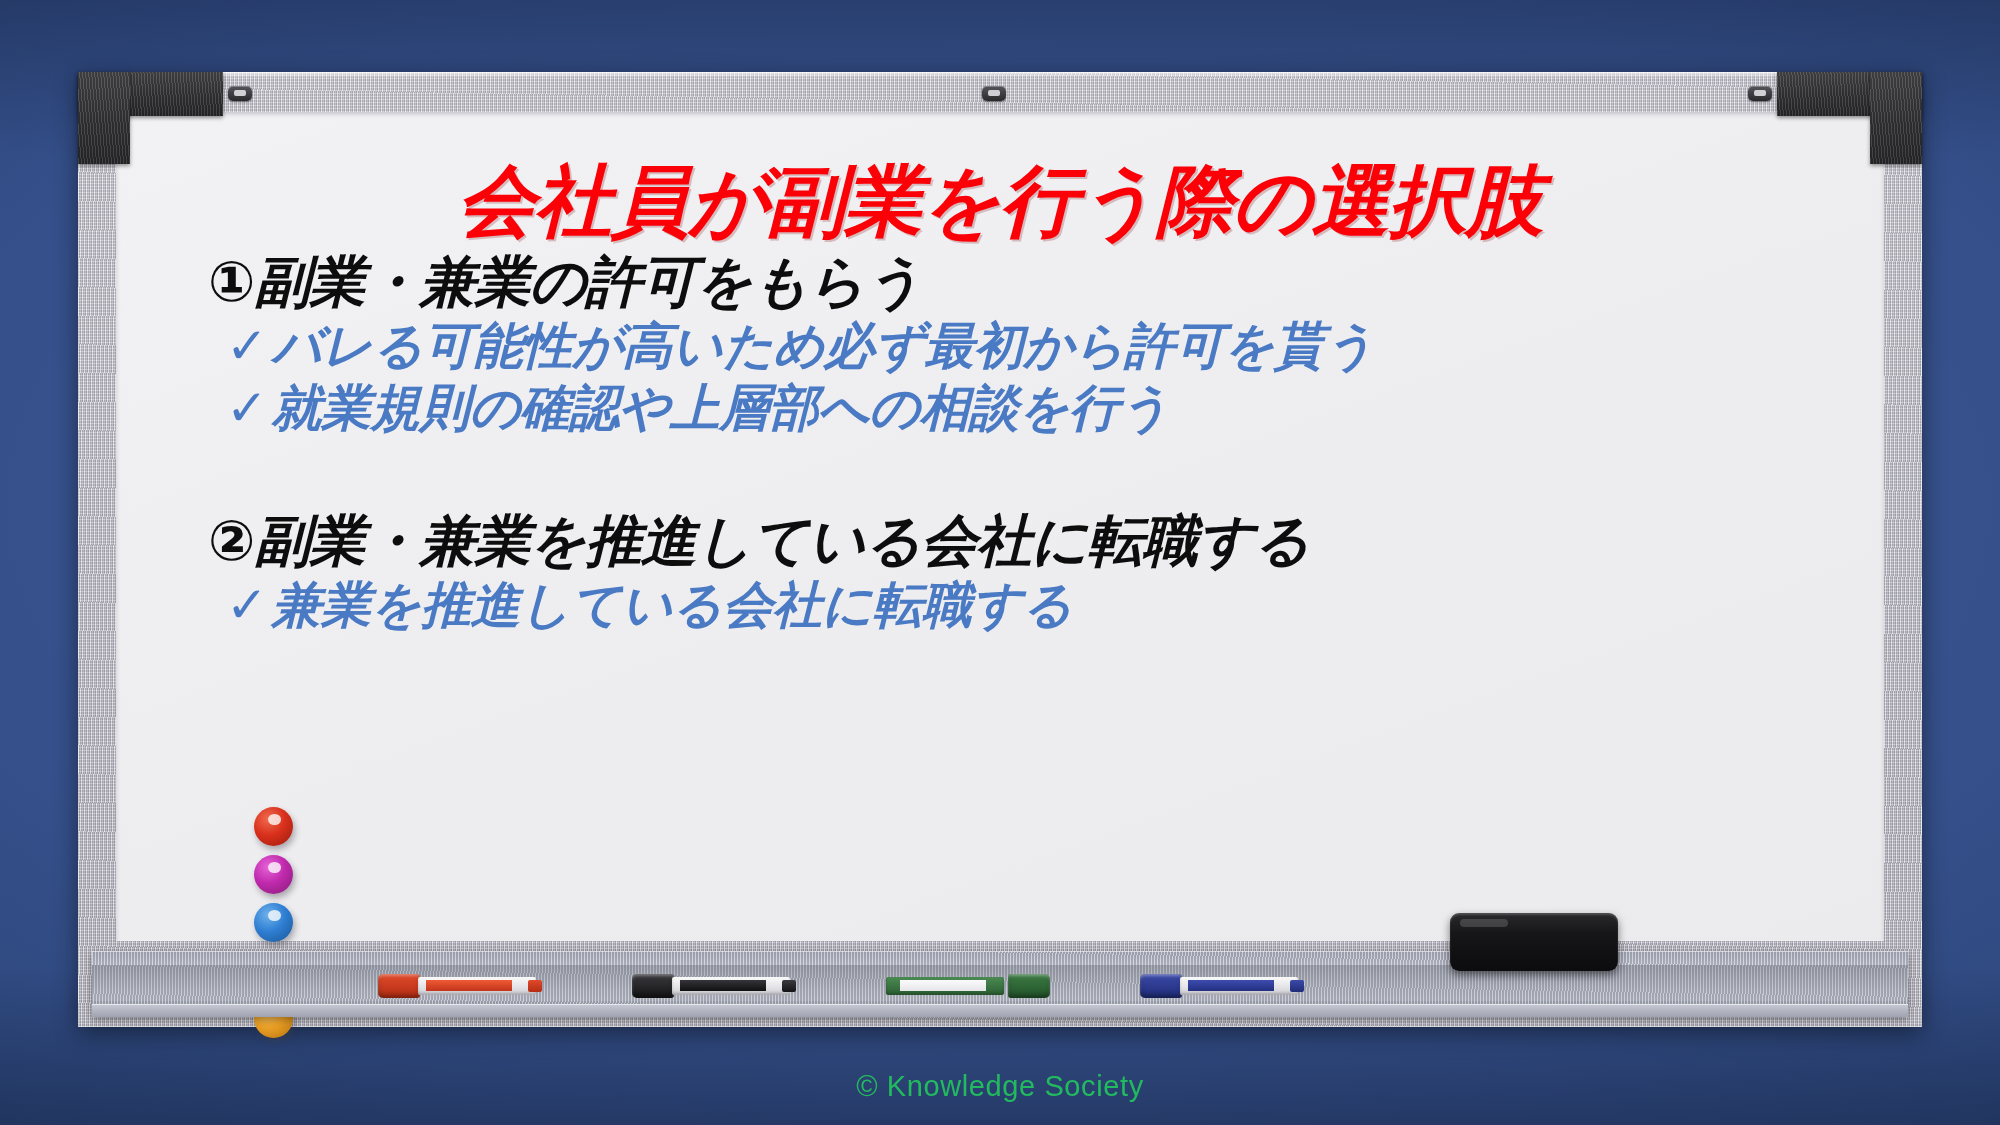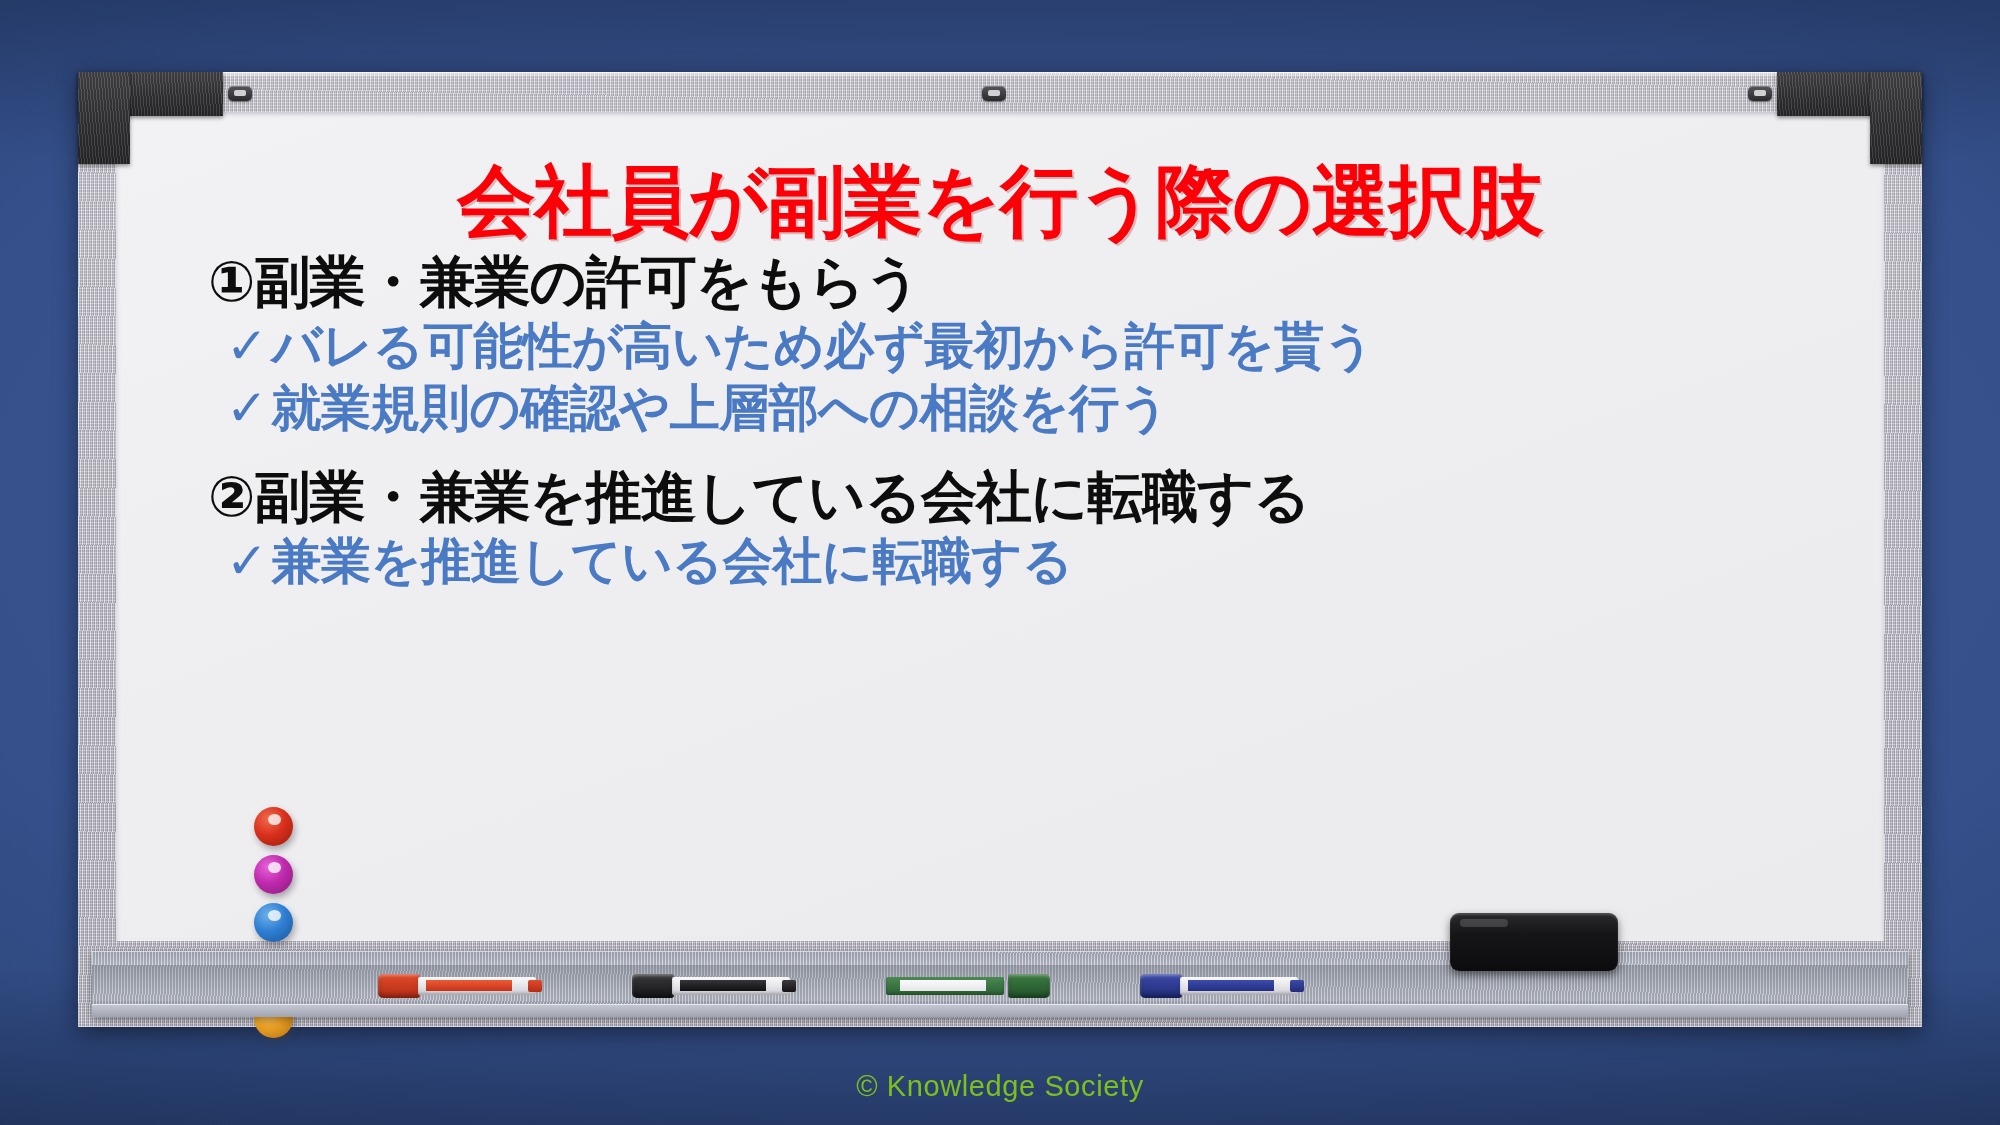--- a/index.html
+++ b/index.html
@@ -162,33 +162,34 @@
     width:34%; height:30%; border-radius:50%;
     background:rgba(255,255,255,.78);
     transform:translateX(-45%);
     filter:blur(.6px);
   }
 
   
   .content{
     position:absolute; left:38px; top:40px; right:38px; bottom:86px;
     padding:48px 40px 0 40px;
+    font-style:italic;
   }
   .title{
     color:#fb0007;
     font-weight:bold;
     font-size:78px;
     line-height:1.06;
     text-align:center;
     letter-spacing:-1px;
     text-shadow:2px 2px 0 rgba(120,0,0,.22);
     white-space:nowrap;
   }
   .block{ margin-top:6px; padding-left:52px; }
-  .block.second{ margin-top:24px; }
+  .block.second{ margin-top:68px; }
   .head{
     color:#0d0d0d;
     font-weight:bold;
     font-size:56px;
     line-height:1.18;
     letter-spacing:-1px;
     white-space:nowrap;
   }
   .bullet{
     color:#4a7ac4;
@@ -198,21 +199,21 @@
     letter-spacing:-.5px;
     white-space:nowrap;
     margin-left:18px;
   }
   .bullet .tick{ margin-right:4px; }
 
   
   .footer{
     position:absolute; left:0; right:0; bottom:22px;
     text-align:center;
-    color:#84cc16;
+    color:#22c55e;
     font-size:29px;
     letter-spacing:.6px;
     opacity:.92;
   }
 </style>
 </head>
 <body>
 
 <div class="backdrop"></div>
 

